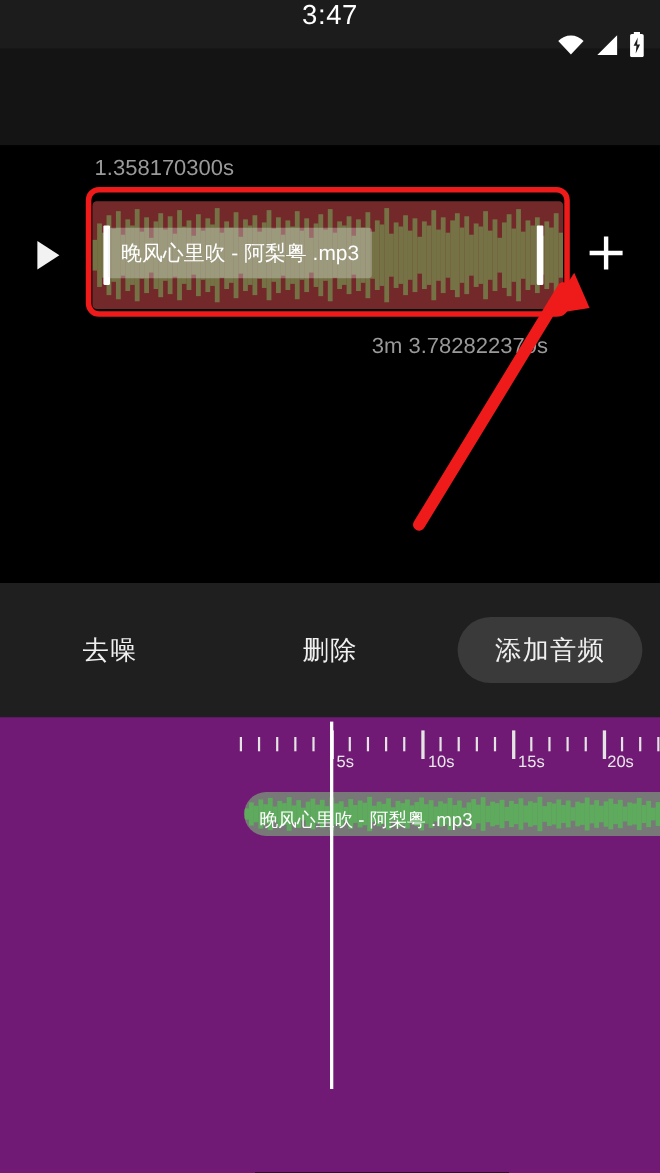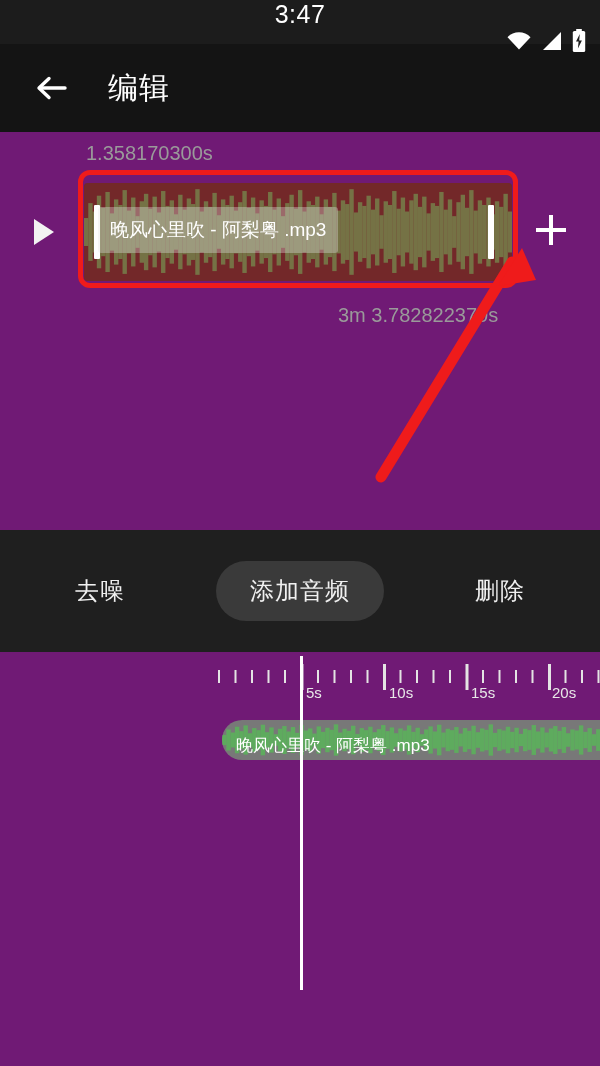--- a/index.html
+++ b/index.html
@@ -65,21 +65,21 @@
     font-size: 30px;
     margin-left: 28px;
     letter-spacing: 1px;
   }
 
   
   .stage {
     position: absolute;
     top: 132px; left: 0;
     width: 600px; height: 398px;
-    background: #701a75;
+    background: #000000;
   }
 
   .time-start {
     position: absolute;
     left: 86px; top: 10px;
     color: #9a9a9a;
     font-size: 20px;
   }
   .time-end {
     position: absolute;
@@ -290,31 +290,20 @@
       <span>
         <svg class="ic-batt" viewBox="0 0 14 23">
           <rect x="4.2" y="0" width="5.6" height="2" fill="#ffffff"></rect>
           <rect x="0.8" y="2" width="12.4" height="21" rx="1.6" fill="#ffffff"></rect>
           <path d="M7.8 5 L4.0 12.6 L6.6 12.6 L5.9 19.6 L9.9 11.4 L7.2 11.4 Z" fill="#1c1c1c"></path>
         </svg>
       </span>
     </div>
   </div>
 
-  <div class="appbar">
-    <div class="back-btn">
-      <span>
-        <svg viewBox="0 0 34 34">
-          <path d="M31 17 H6" stroke="#ffffff" stroke-width="3.4" fill="none" stroke-linecap="round"></path>
-          <path d="M15 7.5 L5 17 L15 26.5" stroke="#ffffff" stroke-width="3.4" fill="none" stroke-linecap="round" stroke-linejoin="round"></path>
-        </svg>
-      </span>
-    </div>
-    <div class="appbar-title">编辑</div>
-  </div>
 
   <div class="stage">
 
     <div class="time-start">1.358170300s</div>
 
     <div class="wave-row">
       <div class="row-play">
         <span class="tri"></span>
       </div>
 
@@ -442,25 +431,25 @@
   <div class="anno-box"></div>
   <svg class="anno-arrow" viewBox="0 0 600 530">
     <path d="M381 477 L512 262" stroke="#ef1b1b" stroke-width="11" stroke-linecap="round" fill="none"></path>
     <path d="M522 248 L498 286 L536 280 Z" fill="#ef1b1b"></path>
   </svg>
 
   <div class="toolbar">
     <div class="tool">
       <span>去噪</span>
     </div>
+    <div class="tool">
+      <span>删除</span>
+    </div>
     <div class="tool active">
       <span>添加音频</span>
-    </div>
-    <div class="tool">
-      <span>删除</span>
     </div>
   </div>
 
   <div class="timeline">
 
     <div class="ruler">
       <svg id="ruler-svg" width="600" height="48" viewBox="0 0 600 48">
           <rect x="218.0" y="12" width="2" height="13" fill="#e4e4e4"></rect>
           <rect x="234.5" y="12" width="2" height="13" fill="#e4e4e4"></rect>
           <rect x="251.0" y="12" width="2" height="13" fill="#e4e4e4"></rect>

